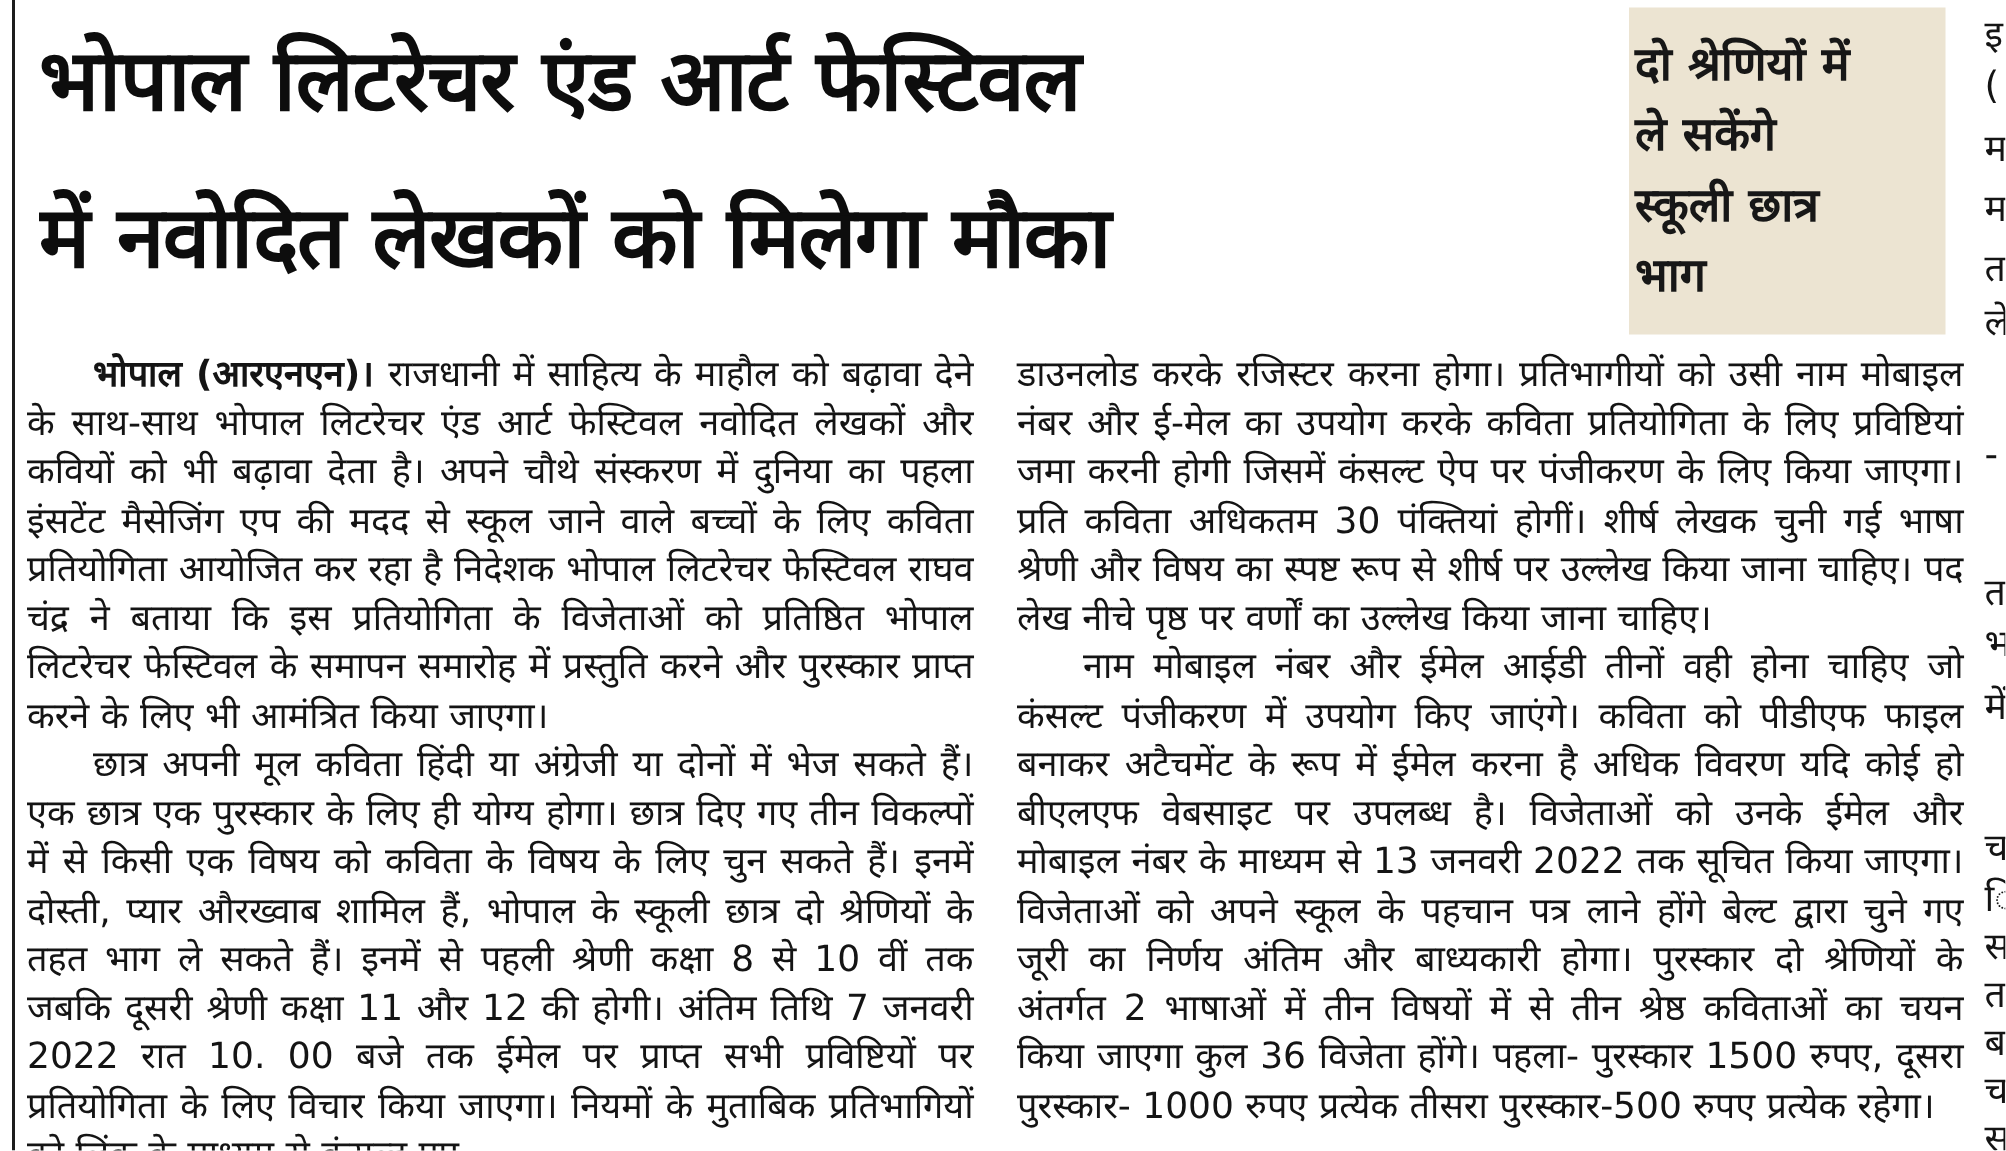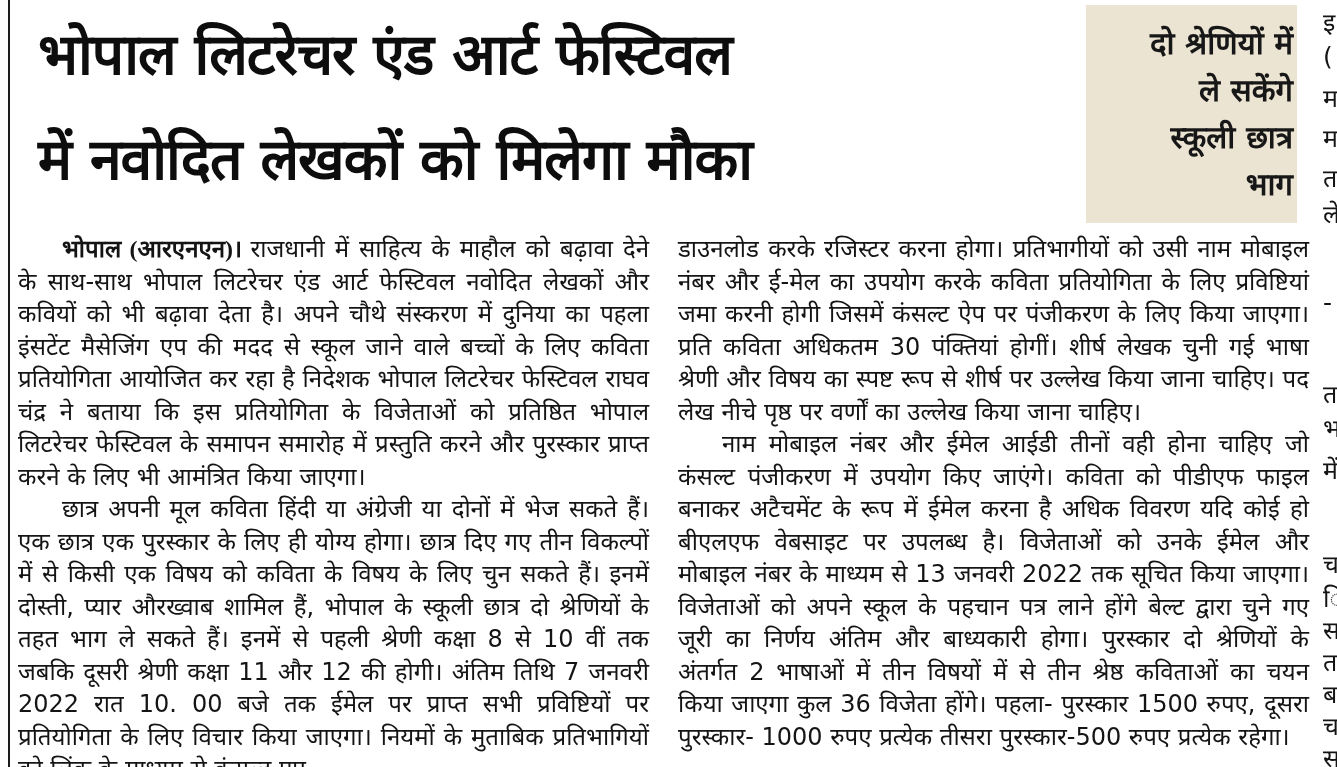--- a/index.html
+++ b/index.html
@@ -22,29 +22,29 @@
     left: 26px; top: 2px;
     width: 1056px; height: 226px;
     font-weight: 700;
     font-size: 57px;
     line-height: 105px;
     letter-spacing: -1px;
     white-space: nowrap;
     overflow: hidden;
     color: #0d0d0d;
   }
-  .headline .hl-line { display: block; margin-left: 12px; }
+  .headline .hl-line { display: block; }
   .kicker {
     position: absolute;
     left: 1086px; top: 5px;
     width: 211px; height: 218px;
     background: #ece4d2;
     display: flex;
     flex-direction: column;
-    align-items: flex-end;
+    align-items: flex-start;
     justify-content: center;
     text-align: center;
     font-weight: 700;
     font-size: 31px;
     line-height: 47px;
     color: #171717;
     padding: 4px;
   }
   .body-columns {
     position: absolute;
@@ -56,21 +56,21 @@
   .col {
     width: 631px;
     flex: 0 0 631px;
     text-align: justify;
     font-size: 24px;
     line-height: 32.5px;
     color: #141414;
   }
   .col p { text-align: justify; }
   .col p.indent { text-indent: 44px; }
-  .lead-bold { font-weight: 700; font-family: Liberation Serif, serif; }
+  .lead-bold { font-weight: 700; }
   .right-strip {
     position: absolute;
     left: 1321px; top: 0;
     width: 16px; height: 767px;
     overflow: hidden;
     font-size: 25px;
     color: #141414;
   }
   .right-strip .frag {
     position: absolute;

